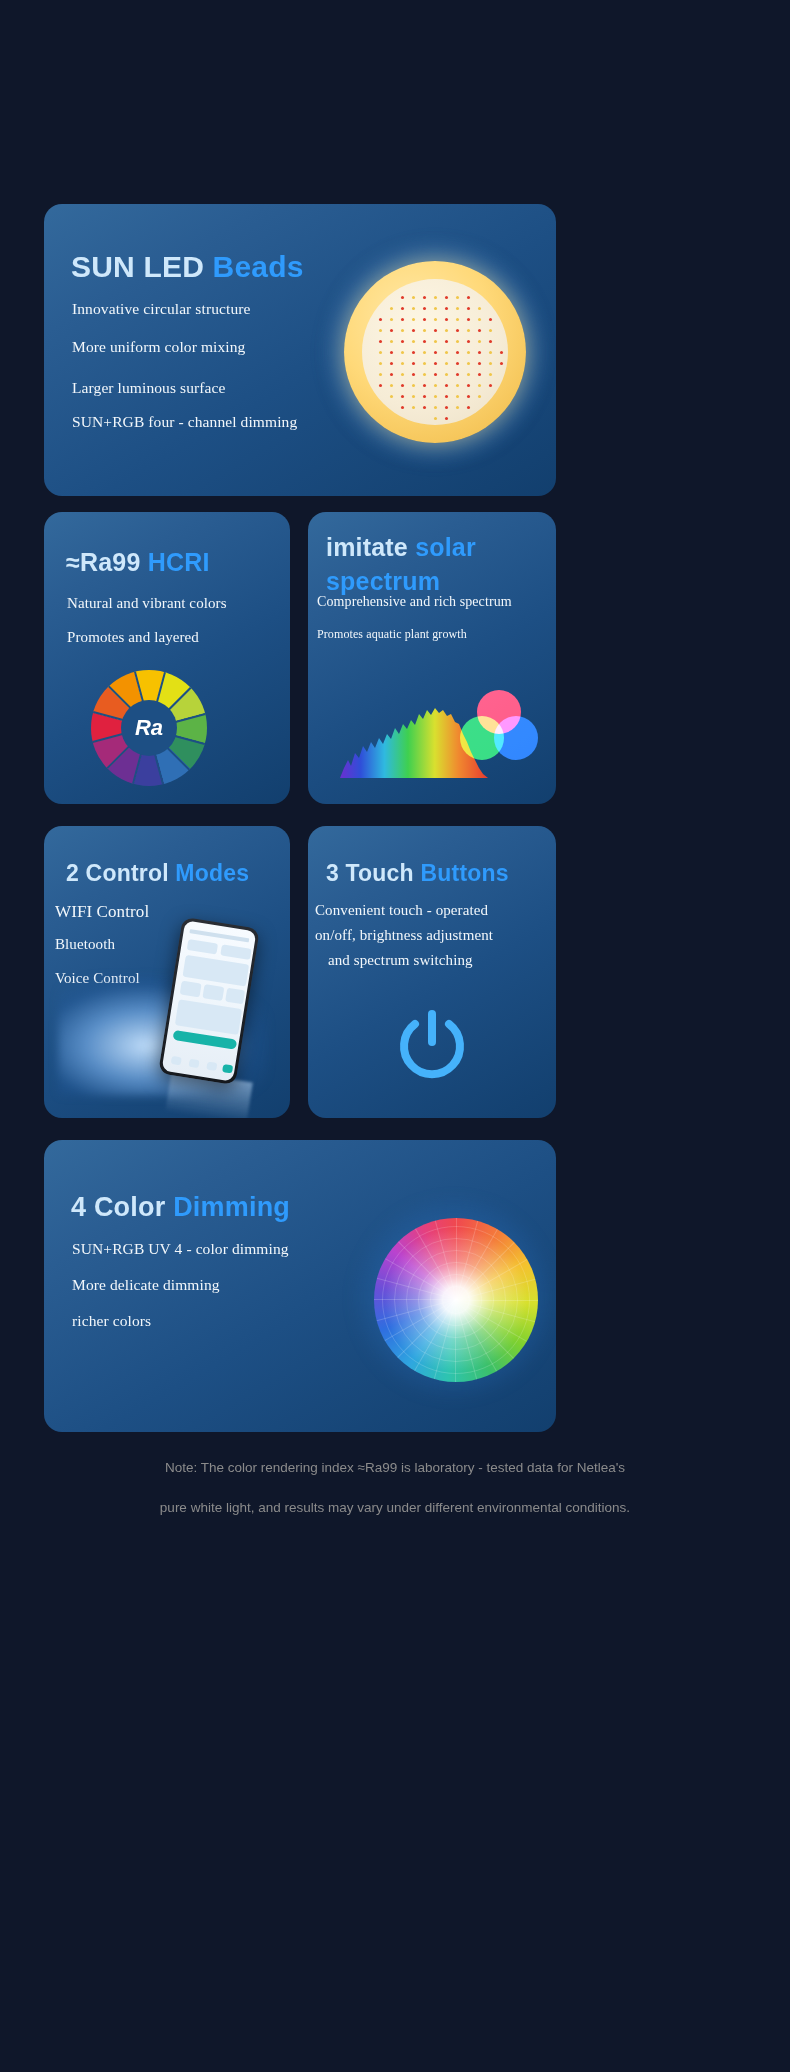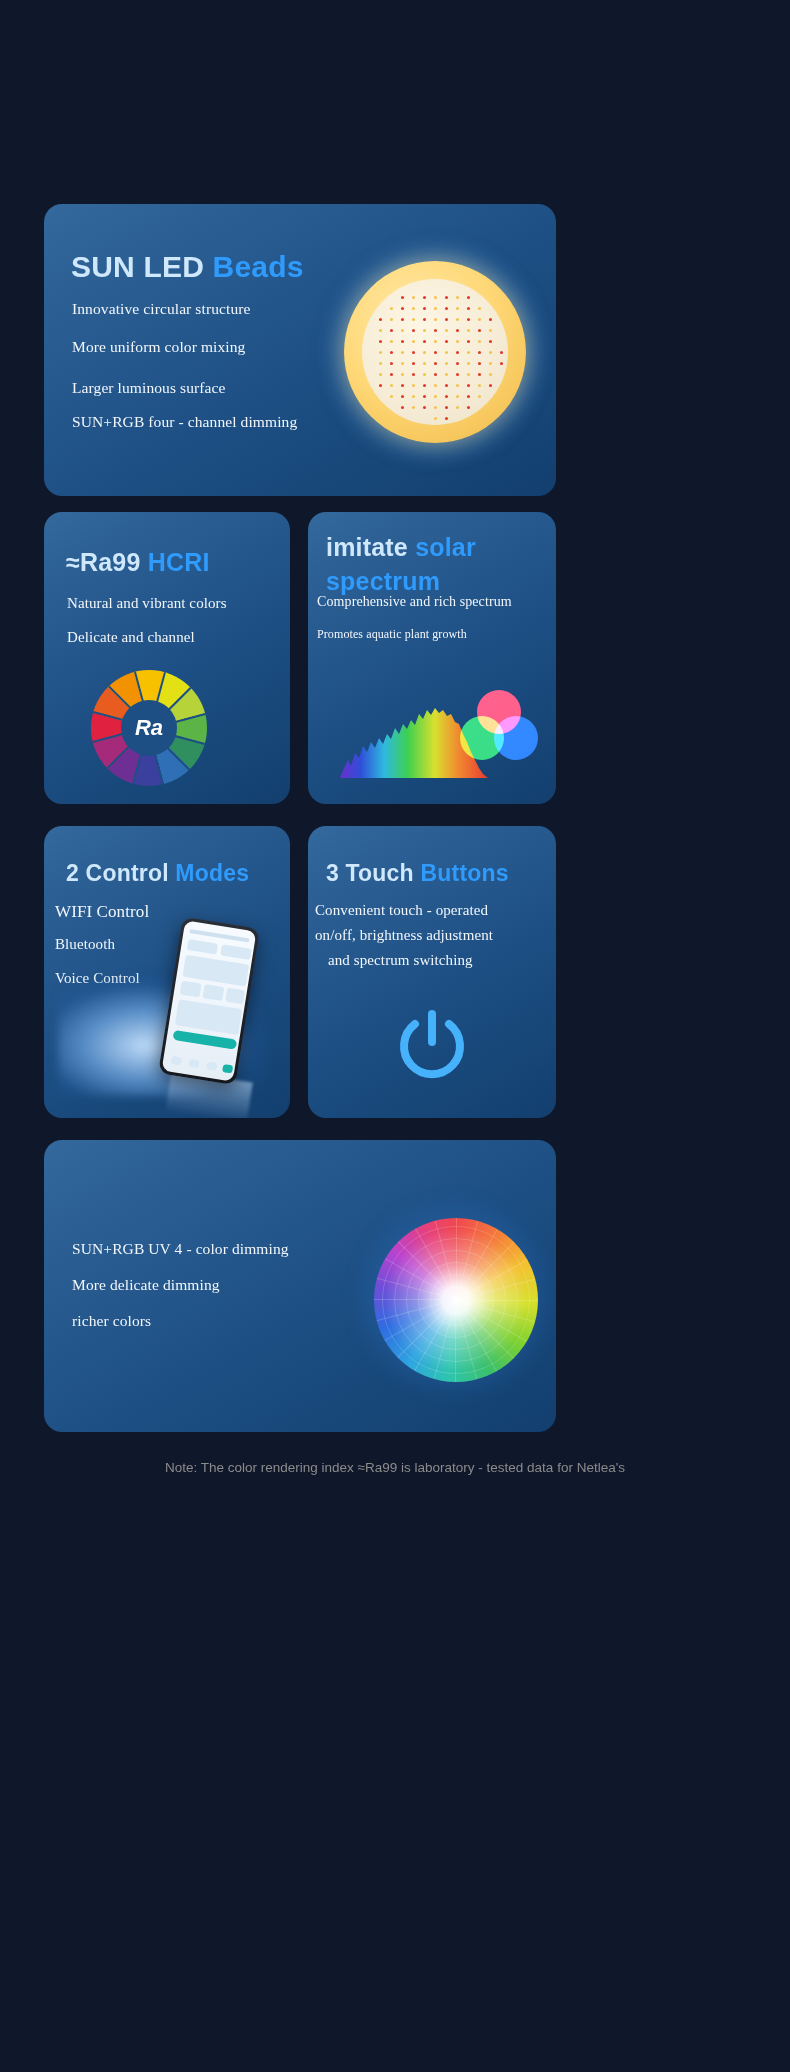--- a/index.html
+++ b/index.html
@@ -319,21 +319,21 @@
             </div>
         </div>
       </div>
     </div>
   </div>
 
   <div class="card" id="card2">
     <div class="card-inner">
       <div class="title"><span class="t-light">≈Ra99</span><span class="t-blue"> HCRI</span></div>
       <div class="body-line l1">Natural and vibrant colors</div>
-      <div class="body-line l2">Delicate and channel</div>
+      <div class="body-line l2">Promotes and layered</div>
       <div class="ra-wheel" id="raWheel">
           <div style="position: absolute; inset: 0px; border-radius: 50%; background: conic-gradient(from -105deg, rgb(224, 33, 63) 0deg, rgb(224, 33, 63) 30deg, rgb(232, 92, 32) 30deg, rgb(232, 92, 32) 60deg, rgb(243, 146, 0) 60deg, rgb(243, 146, 0) 90deg, rgb(247, 193, 0) 90deg, rgb(247, 193, 0) 120deg, rgb(227, 224, 21) 120deg, rgb(227, 224, 21) 150deg, rgb(183, 211, 58) 150deg, rgb(183, 211, 58) 180deg, rgb(92, 179, 70) 180deg, rgb(92, 179, 70) 210deg, rgb(47, 143, 94) 210deg, rgb(47, 143, 94) 240deg, rgb(47, 111, 181) 240deg, rgb(47, 111, 181) 270deg, rgb(59, 63, 158) 270deg, rgb(59, 63, 158) 300deg, rgb(109, 47, 147) 300deg, rgb(109, 47, 147) 330deg, rgb(165, 42, 121) 330deg, rgb(165, 42, 121) 360deg);"></div>
         <div style="position: absolute; left: 50%; top: 50%; width: 50%; height: 2px; transform-origin: 0px 0px; background: rgb(29, 79, 132); transform: rotate(-105deg);"></div>
           <div style="position: absolute; left: 50%; top: 50%; width: 50%; height: 2px; transform-origin: 0px 0px; background: rgb(29, 79, 132); transform: rotate(-75deg);"></div>
           <div style="position: absolute; left: 50%; top: 50%; width: 50%; height: 2px; transform-origin: 0px 0px; background: rgb(29, 79, 132); transform: rotate(-45deg);"></div>
           <div style="position: absolute; left: 50%; top: 50%; width: 50%; height: 2px; transform-origin: 0px 0px; background: rgb(29, 79, 132); transform: rotate(-15deg);"></div>
           <div style="position: absolute; left: 50%; top: 50%; width: 50%; height: 2px; transform-origin: 0px 0px; background: rgb(29, 79, 132); transform: rotate(15deg);"></div>
           <div style="position: absolute; left: 50%; top: 50%; width: 50%; height: 2px; transform-origin: 0px 0px; background: rgb(29, 79, 132); transform: rotate(45deg);"></div>
           <div style="position: absolute; left: 50%; top: 50%; width: 50%; height: 2px; transform-origin: 0px 0px; background: rgb(29, 79, 132); transform: rotate(75deg);"></div>
           <div style="position: absolute; left: 50%; top: 50%; width: 50%; height: 2px; transform-origin: 0px 0px; background: rgb(29, 79, 132); transform: rotate(105deg);"></div>
@@ -411,20 +411,21 @@
       <div class="body-line l3">and spectrum switching</div>
       <svg class="power-icon" viewBox="0 0 74 74">
         <path d="M20,16 A28,28 0 1,0 54,16" fill="none" stroke="#45b2fb" stroke-width="8" stroke-linecap="round"></path>
         <line x1="37" y1="6" x2="37" y2="34" stroke="#45b2fb" stroke-width="8" stroke-linecap="round"></line>
       </svg>
     </div>
   </div>
 
   <div class="card" id="card6">
     <div class="card-inner">
+      <div class="title"><span class="t-light">4  Color </span><span class="t-blue">Dimming</span></div>
       <div class="body-line l1">SUN+RGB UV 4 - color dimming</div>
       <div class="body-line l2">More delicate dimming</div>
       <div class="body-line l3">richer colors</div>
       <div class="dim-glow"></div>
       <div class="dim-wheel">
         <div class="dim-grid" id="dimGrid">
             <i style="transform: rotate(0deg);"></i>
             <i style="transform: rotate(15deg);"></i>
             <i style="transform: rotate(30deg);"></i>
             <i style="transform: rotate(45deg);"></i>
@@ -454,15 +455,16 @@
             <b style="width: 100px; height: 100px;"></b>
             <b style="width: 124px; height: 124px;"></b>
             <b style="width: 148px; height: 148px;"></b>
           </div>
       </div>
     </div>
   </div>
 
   <div class="footer">
     <div>Note: The color rendering index ≈Ra99 is laboratory - tested data for Netlea's</div>
+    <div>pure white light, and results may vary under different environmental conditions.</div>
   </div>
 
 </div>
 
 </body></html>

